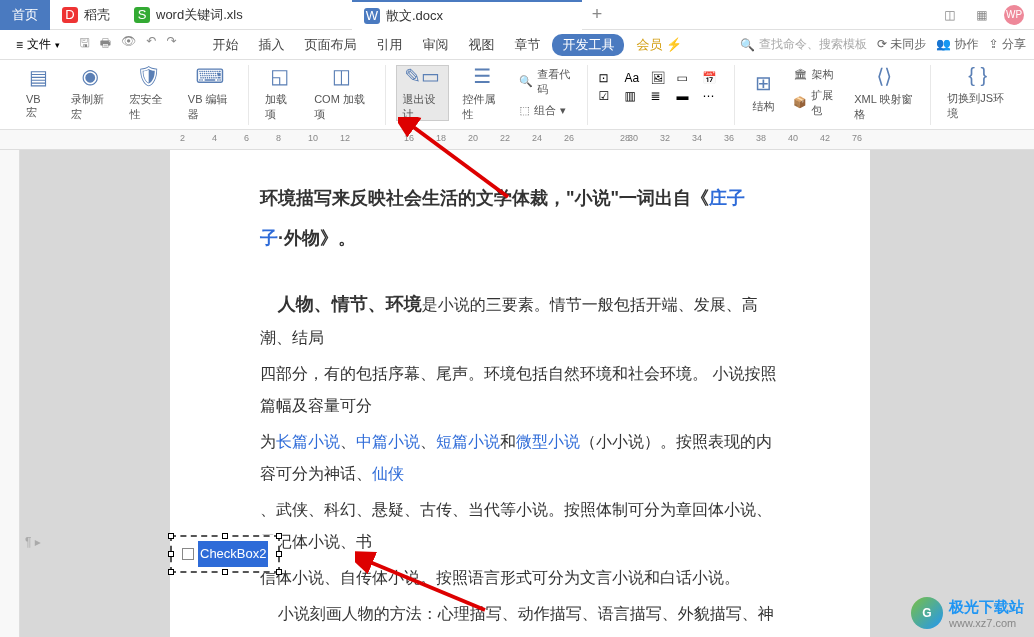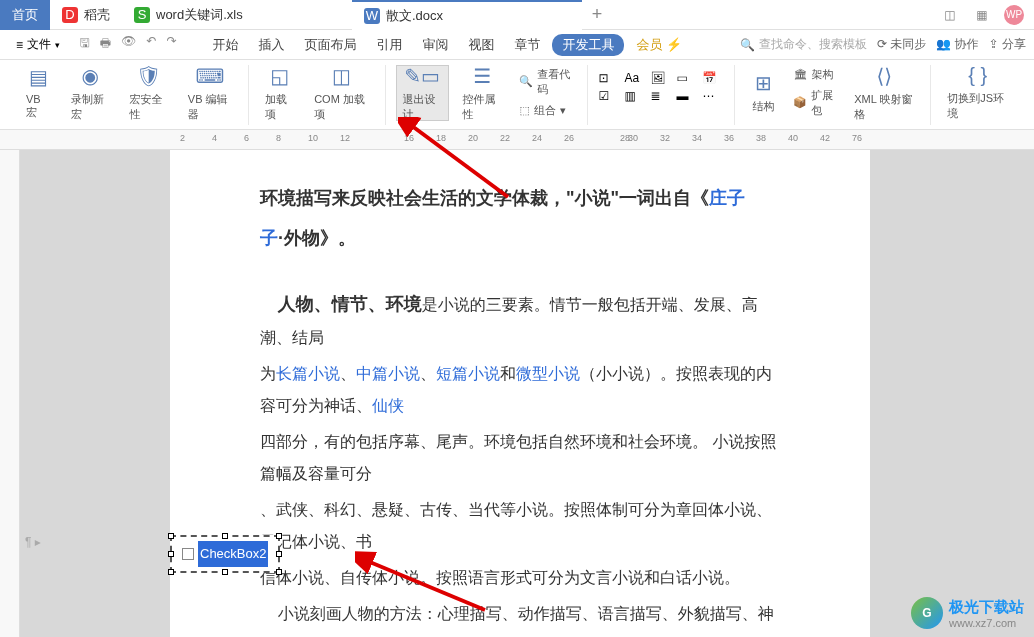--- a/index.html
+++ b/index.html
@@ -226,22 +226,22 @@
     </div>
 </div>
 
 <div class="content-area">
   <div class="vruler"></div>
   <div class="page-mark">¶ ▸</div>
   <div class="page">
     <p class="title-line"><span>环境描写来反映社会生活的文学体裁，"小说"一词出自《</span><span class="link">庄子</span></p>
     <p class="title-line"><span class="link">子</span><span>·外物》。</span></p>
     <p style="margin-top:30px">&nbsp;&nbsp;&nbsp;&nbsp;<span class="sub-head">人物、情节、环境</span><span>是小说的三要素。情节一般包括开端、发展、高潮、结局</span></p>
+    <p><span>四部分，有的包括序幕、尾声。环境包括自然环境和社会环境。 小说按照篇幅及容量可分</span></p>
     <p><span>为</span><span class="link">长篇小说</span>、<span class="link">中篇小说</span>、<span class="link">短篇小说</span><span>和</span><span class="link">微型小说</span><span>（小小说）。按照表现的内容可分为神话、</span><span class="link">仙侠</span></p>
-    <p><span>四部分，有的包括序幕、尾声。环境包括自然环境和社会环境。 小说按照篇幅及容量可分</span></p>
     <p><span>、武侠、科幻、悬疑、古传、当代等小说。按照体制可分为章回体小说、日记体小说、书</span></p>
     <p><span>信体小说、自传体小说。按照语言形式可分为文言小说和白话小说。</span></p>
     <p>&nbsp;&nbsp;&nbsp;&nbsp;<span>小说刻画人物的方法：心理描写、动作描写、语言描写、外貌描写、神态描写、侧面描</span></p>
 
     <div class="checkbox-ctl">
       <span style="border:1px solid #888;width:12px;height:12px;display:inline-block"></span>
       <span class="cb-label">CheckBox2</span>
       <div class="handle h-tl"></div>
         <div class="handle h-tr"></div>
         <div class="handle h-bl"></div>

